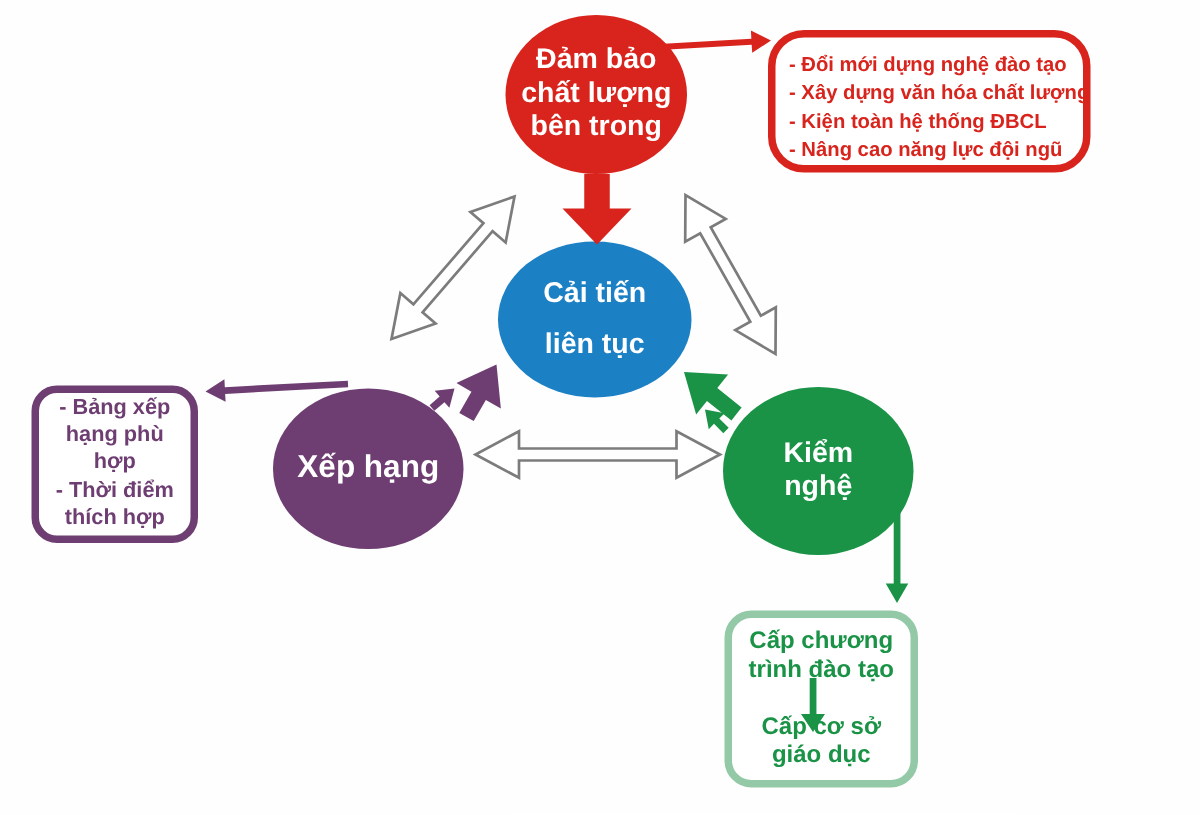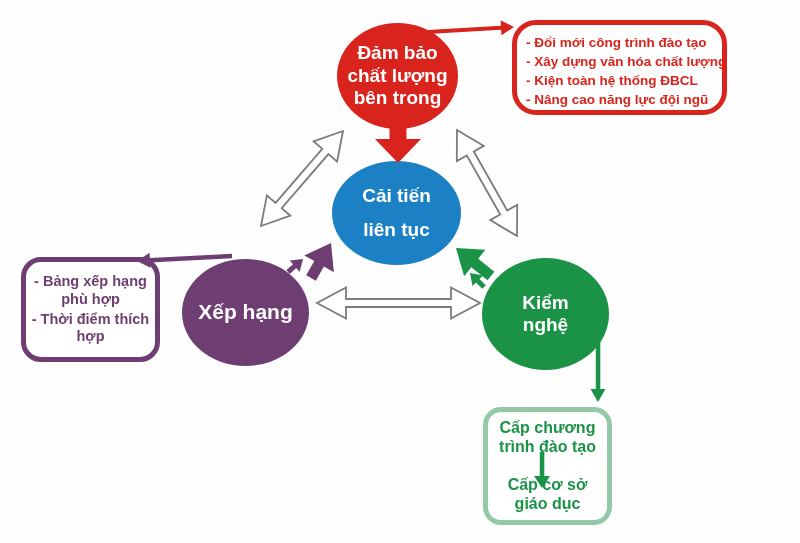--- a/index.html
+++ b/index.html
@@ -40,48 +40,48 @@
   .dbl{fill:#ffffff;stroke:var(--c-connector-outline,#7c7c7c);stroke-width:1.8;}
   .solid-red{fill:var(--c-red,#d8241c);}
   .solid-purple{fill:var(--c-purple,#6e3e72);}
   .solid-green{fill:var(--c-green,#1a9347);}
 </style>
 </head>
 <body>
 
 <div class="canvas">
 
-  <div class="node node-red" style="left:337px;top:23px;width:121px;height:106px;text-align:right;">
+  <div class="node node-red" style="left:337px;top:10px;width:121px;height:106px;text-align:right;">
     <div>Đảm bảo</div>
     <div>chất lượng</div>
     <div>bên trong</div>
   </div>
 
   <div class="node node-blue" style="left:332px;top:161px;width:129px;height:104px;gap:12px;">
     <div>Cải tiến</div>
     <div>liên tục</div>
   </div>
 
   <div class="node node-purple" style="left:182px;top:259px;width:127px;height:107px;">
     <div>Xếp hạng</div>
   </div>
 
   <div class="node node-green" style="left:482px;top:258px;width:127px;height:112px;">
     <div>Kiểm</div>
     <div>nghệ</div>
   </div>
 
   <div class="callout callout-red" style="left:512px;top:20px;width:215px;height:95px;">
-    <div>- Đổi mới công trình đào tạo</div>
+    <div>- Đổi mới dựng nghệ đào tạo</div>
     <div>- Xây dựng văn hóa chất lượng</div>
     <div>- Kiện toàn hệ thống ĐBCL</div>
     <div>- Nâng cao năng lực đội ngũ</div>
   </div>
 
-  <div class="callout callout-purple" style="left:21px;top:257px;width:139px;height:105px;">
+  <div class="callout callout-purple" style="left:21px;top:257px;width:111px;height:105px;border-radius:17px;">
     <div>- Bảng xếp hạng phù hợp</div>
     <div>- Thời điểm thích hợp</div>
   </div>
 
   <div class="callout callout-green" style="left:483px;top:407px;width:129px;height:118px;align-items:center;">
     <div>Cấp chương trình đào tạo</div>
     <div>Cấp cơ sở giáo dục</div>
   </div>
 
   <svg class="arrow-layer" width="800" height="543" viewBox="0 0 800 543">

